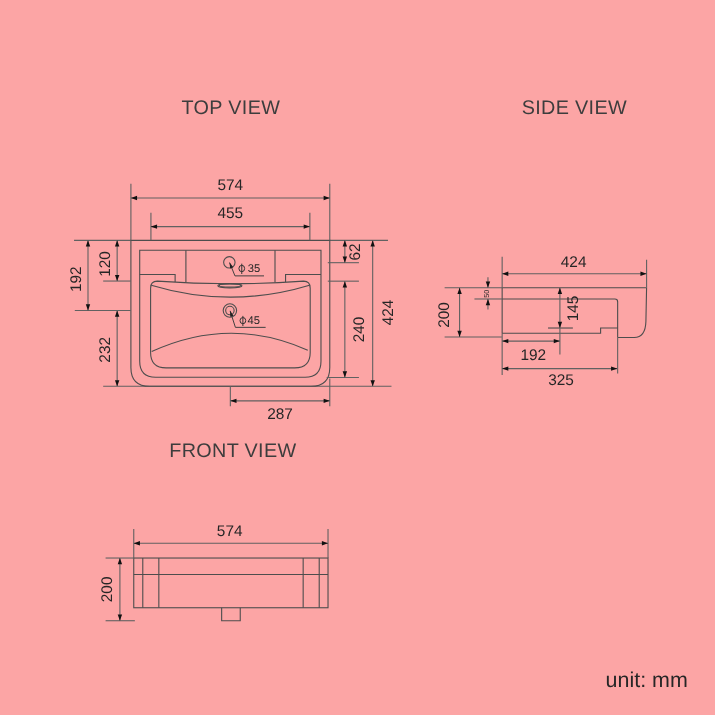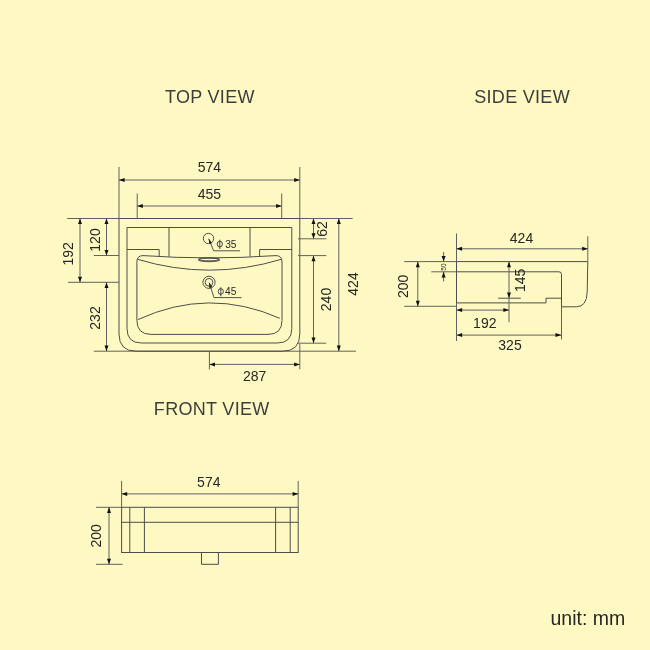--- a/index.html
+++ b/index.html
@@ -1,16 +1,16 @@
 <!DOCTYPE html>
 <html><head>
 <meta charset="utf-8">
 <style>
 html,body{margin:0;padding:0;background:#ffffff;}
-#page{width:650px;height:650px;position:relative;background:#fef9c3;overflow:hidden;}
+#page{width:650px;height:650px;position:relative;background:#fca5a5;overflow:hidden;}
 svg{will-change:transform;}
 text{font-family:"Liberation Sans",sans-serif;fill:#262626;}
 .obj{stroke:#4d4d4d;stroke-width:1;fill:none;}
 .dim{stroke:#616161;stroke-width:1;fill:none;}
 .ldr{stroke:#3f3f3f;stroke-width:0.9;fill:none;}
 .t14{font-size:14px;}
 .t10{font-size:10.2px;}
 .ttl{font-size:18px;fill:#3d3d3d;letter-spacing:0.3px;}
 </style>
 </head>

